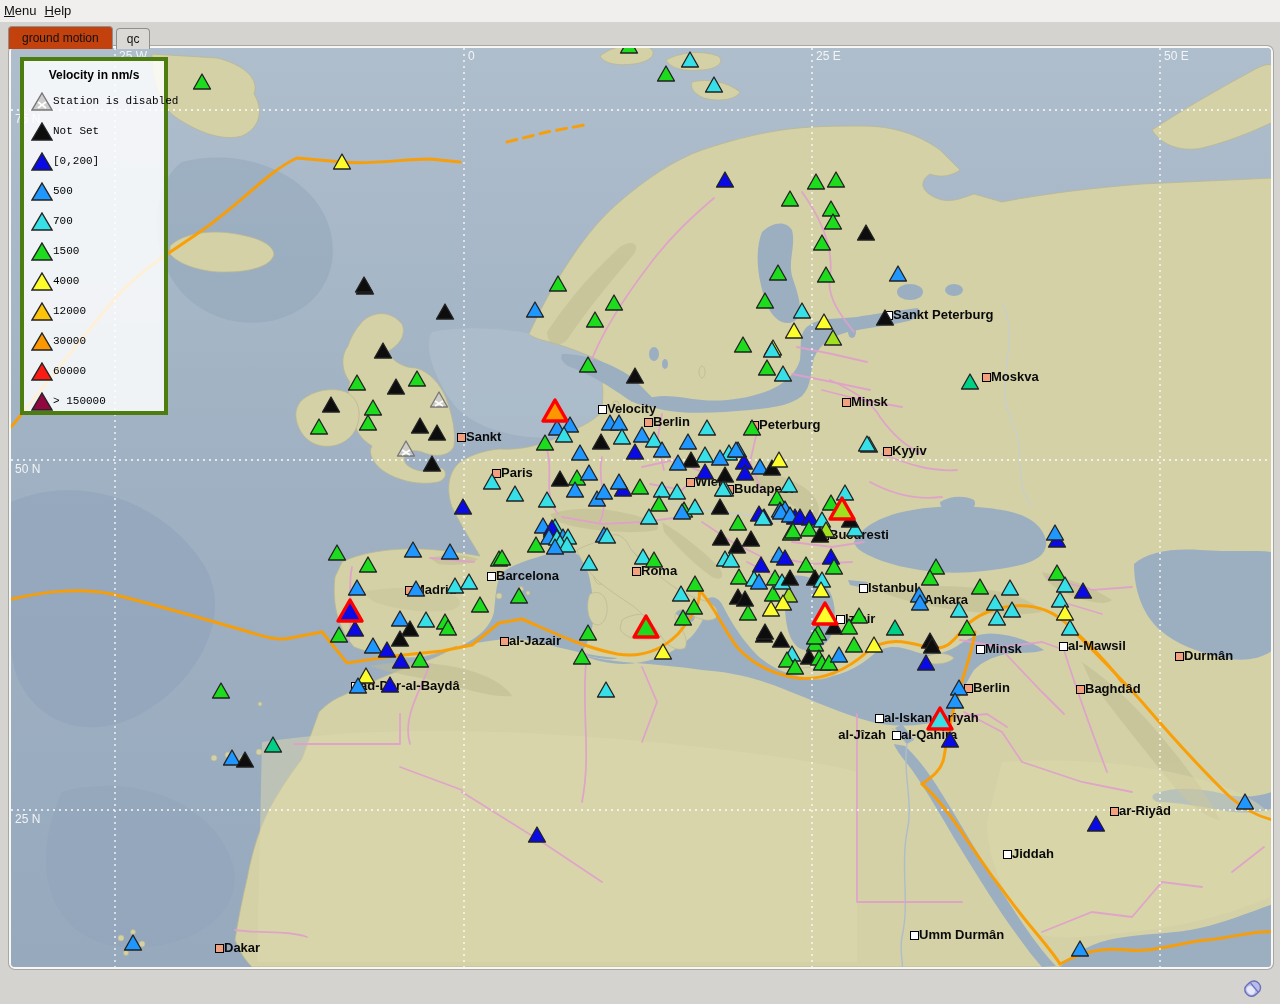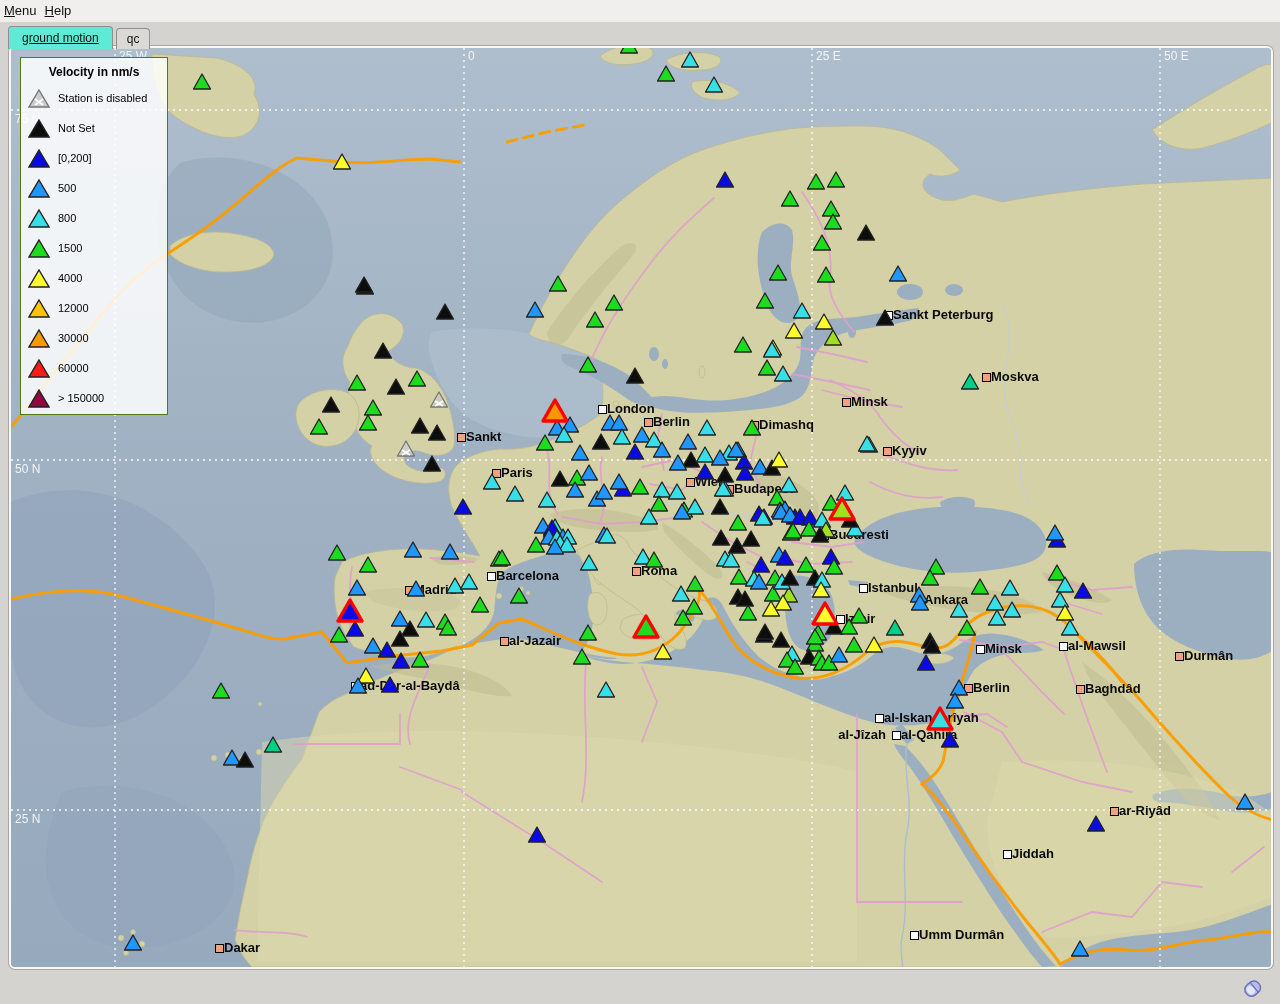--- a/index.html
+++ b/index.html
@@ -5,44 +5,44 @@
   html,body{margin:0;padding:0;width:1280px;height:1004px;overflow:hidden;
     background:#d5d3d0;font-family:"Liberation Sans",sans-serif;}
   
   #menubar{position:absolute;left:0;top:0;width:1280px;height:22px;background:#f0efed;}
   .menu-item{display:inline-block;padding:3px 4px;font-size:13px;color:#111;cursor:default;}
   .menu-item .acc{text-decoration:underline;}
   
   #tabbar{position:absolute;left:8px;top:26px;height:21px;z-index:5;}
   .tab{display:inline-block;vertical-align:bottom;font-size:12px;color:#111;
     border:1px solid #8f8f8f;border-bottom:none;border-radius:4px 4px 0 0;cursor:default;}
-  .tab.active{background:#5eead4;padding:4px 13px 4px 13px;position:relative;z-index:6;text-decoration:underline;}
+  .tab.active{background:#c2410c;padding:4px 13px 4px 13px;position:relative;z-index:6;}
   .tab.inactive{background:#dbd9d6;padding:3px 10px;margin-left:3px;height:14px;}
   
   #map{position:absolute;left:9px;top:46px;width:1260px;height:919px;
     border:2px solid #f7f7f5;border-radius:6px;box-shadow:0 0 0 1px #a9a7a4;
     overflow:hidden;background:#9fb2c3;}
   #base,#overlay{position:absolute;left:0;top:0;width:100%;height:100%;}
   #cities{position:absolute;left:0;top:0;width:100%;height:100%;z-index:3;}
   #overlay{z-index:4;}
   .city{position:absolute;width:0;height:0;}
   .city .sq{position:absolute;left:-4px;top:-4px;width:7px;height:7px;border:1px solid #000;}
   .city .sq.capital{background:#f2a07e;}
   .city .sq.town{background:#ffffff;}
   .city .lbl{position:absolute;left:5px;top:-8px;font-size:13px;font-weight:bold;
     color:#0a0a0a;white-space:nowrap;line-height:15px;}
   .city .lbl.ul{}
   .city.left .lbl{left:auto;right:5px;text-align:center;}
   
   #legend{position:absolute;left:20px;top:57px;width:148px;height:358px;z-index:10;
-    background:rgba(255,255,255,0.84);border:1px solid #4d7c0f;box-sizing:border-box;}
+    background:rgba(255,255,255,0.84);border:4px solid #4d7c0f;box-sizing:border-box;}
   #legend h3{margin:7px 0 4px 0;text-align:center;font-size:12px;color:#000;}
   .lrow{display:flex;align-items:center;height:30px;padding-left:7px;}
   .lrow svg{flex:0 0 22px;}
-  .lrow .ltxt{font-size:11px;color:#000;margin-left:8px;white-space:nowrap;}
+  .lrow .ltxt{font-size:11px;color:#000;margin-left:0;white-space:nowrap;font-family:Liberation Mono, monospace;}
   
   #statusicon{position:absolute;left:1238px;top:976px;z-index:10;}
 </style>
 </head>
 <body>
 
 <div id="menubar"><span class="menu-item"><span class="acc">M</span>enu</span><span class="menu-item"><span class="acc">H</span>elp</span></div>
 
 <div id="tabbar"><span class="tab active">ground motion</span><span class="tab inactive">qc</span></div>
 
@@ -228,29 +228,29 @@
       <div class="city" style="left: 450px; top: 389px;">
         <span class="sq capital"></span>
         <span class="lbl ul">Sankt</span>
       </div>
       <div class="city" style="left: 485px; top: 425px;">
         <span class="sq capital"></span>
         <span class="lbl ul">Paris</span>
       </div>
       <div class="city" style="left: 591px; top: 361px;">
         <span class="sq town"></span>
-        <span class="lbl">London</span>
+        <span class="lbl">Velocity</span>
       </div>
       <div class="city" style="left: 637px; top: 374px;">
         <span class="sq capital"></span>
         <span class="lbl ul">Berlin</span>
       </div>
       <div class="city" style="left: 743px; top: 377px;">
         <span class="sq capital"></span>
-        <span class="lbl ul">Dimashq</span>
+        <span class="lbl ul">Peterburg</span>
       </div>
       <div class="city" style="left: 835px; top: 354px;">
         <span class="sq capital"></span>
         <span class="lbl ul">Minsk</span>
       </div>
       <div class="city" style="left: 877px; top: 267px;">
         <span class="sq town"></span>
         <span class="lbl">Sankt Peterburg</span>
       </div>
       <div class="city" style="left: 975px; top: 329px;">
@@ -660,21 +660,21 @@
       <div class="lrow">
         <svg width="22" height="19">
           <polygon points="11,1 21,18 1,18" fill="#1f97ff" stroke="#222" stroke-width="1.4"></polygon>
         </svg>
         <span class="ltxt">500</span>
       </div>
       <div class="lrow">
         <svg width="22" height="19">
           <polygon points="11,1 21,18 1,18" fill="#36e0e6" stroke="#222" stroke-width="1.4"></polygon>
         </svg>
-        <span class="ltxt">800</span>
+        <span class="ltxt">700</span>
       </div>
       <div class="lrow">
         <svg width="22" height="19">
           <polygon points="11,1 21,18 1,18" fill="#1ddc1d" stroke="#222" stroke-width="1.4"></polygon>
         </svg>
         <span class="ltxt">1500</span>
       </div>
       <div class="lrow">
         <svg width="22" height="19">
           <polygon points="11,1 21,18 1,18" fill="#fdfd2c" stroke="#222" stroke-width="1.4"></polygon>

